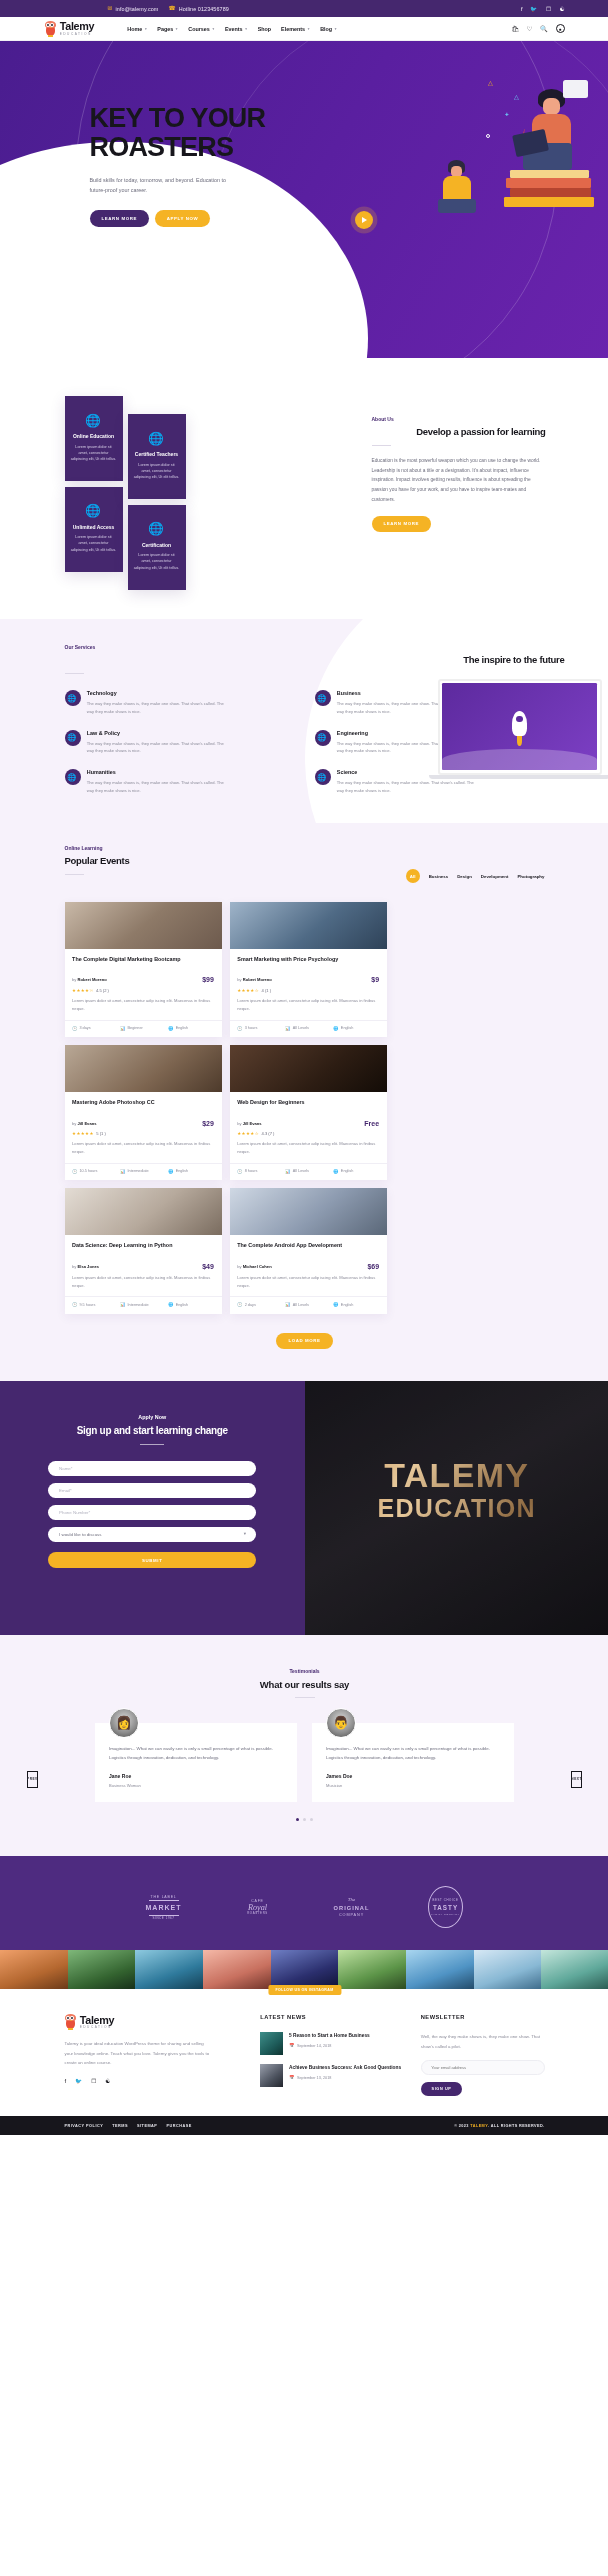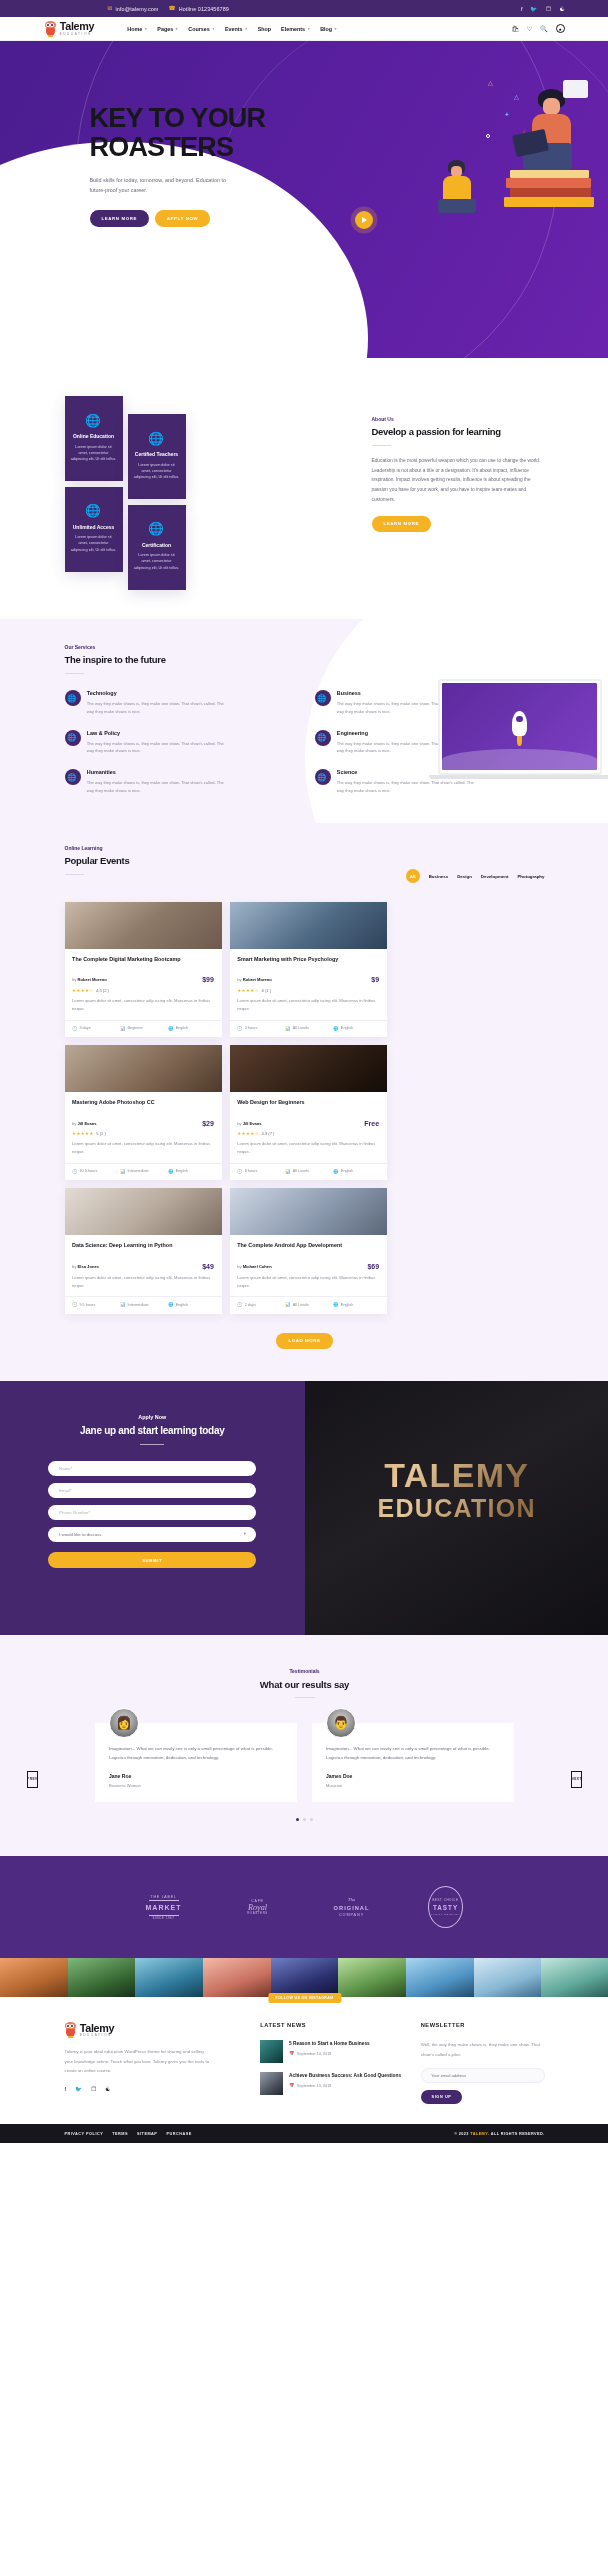--- a/index.html
+++ b/index.html
@@ -148,21 +148,21 @@
   .fcard {
     width: 58px; height: 85px; background:#45276e; color:#fff;
     display:flex; flex-direction:column; align-items:center; justify-content:center;
     text-align:center; padding: 6.3px 5.7px; box-shadow: 0 3.8px 14px rgba(69,39,110,.15);
   }
   .globe-ic { font-size: 12.7px; color:#f5b324; line-height:1; margin-bottom: 5.7px; }
   .fcard h4 { font-size: 5px; font-weight:700; margin-bottom: 4.4px; }
   .fcard p { font-size: 3.8px; line-height: 1.65; color:#d6cde6; }
   .about { width: 40%; padding-left: 15px; padding-top: 20px; padding-right: 19px;}
   .eyebrow { font-size: 5px; font-weight:700; color:#45276e; margin-bottom: 4.4px;}
-  .sec-title { font-size: 9.5px; font-weight:700; letter-spacing:-0.3px; color:#17161c; line-height:1.25;}
+  .sec-title { font-size: 9.5px; font-weight:700; letter-spacing:-0.3px; color:#17161c; line-height:1.25;text-align:right;}
   .divider { width: 19px; height:1px; background:#ddd8e6; margin: 7px 0 10px; }
   .about p { font-size: 4.8px; line-height: 2.0; color:#6c6c7c; margin-bottom: 11.4px; }
 
   
   .services { background:#f7f2fb; padding: 25px 0 29px; position:relative; overflow:hidden;}
   .svc-white {
     position:absolute; right:-89px; top:-57px; width:393px;height:393px;background:#fff;border-radius:50%;
   }
   .svc-inner { position:relative; }
   .svc-head { padding-left: 20px; }
@@ -277,21 +277,21 @@
     position:absolute; top: 136px; width:10.8px;height:16.5px;border:0.8px solid #17161c;
     display:flex;align-items:center;justify-content:center;font-size:3.2px;font-weight:700;letter-spacing:0.5px;
     cursor:pointer; background:#f7f2fb;
   }
   .t-prev { left: 27px; } .t-next { right: 27px; }
   .dots { display:flex; gap:3.8px; justify-content:center; margin-top: 16.5px;}
   .dot { width:3.2px;height:3.2px;border-radius:50%;background:#d6d2de; cursor:pointer;}
   .dot.on { background:#45276e; }
 
   
-  .brands { background:#4e2b80; padding: 28px 0 28px; }
+  .brands { background:#4e2b80; padding: 28px 0 20px; }
   .brand-row { display:flex; justify-content:center; gap: 47px; }
   .blogo { width: 47px; height: 46px; color:#cbb8e4; display:flex; flex-direction:column; align-items:center; justify-content:center; text-align:center; line-height:1.15;}
   .bl-top { font-size:3.5px; letter-spacing:0.8px; }
   .bl-mid { font-size:7px; font-weight:700; letter-spacing:1px; margin: 1.9px 0; }
   .bl-bot { font-size:2.9px; letter-spacing:0.6px; }
   .bl-line { width:30px;height:0.6px;background:#cbb8e4; margin: 1.3px 0; }
   .bl-script { font-size:8.2px; font-style:italic; font-family:"Liberation Serif",serif; }
   .bl-oval { width:35px;height:42px;border:0.8px solid #cbb8e4;border-radius:50%; display:flex;flex-direction:column;align-items:center;justify-content:center;}
 
   
@@ -783,21 +783,21 @@
 
     <div class="load-wrap">
       <button class="btn btn-yellow">LOAD MORE</button>
     </div>
   </div>
 </div>
 
 <div class="apply">
   <div class="apply-left">
     <div class="apply-eyebrow">Apply Now</div>
-    <div class="apply-title">Jane up and start learning today</div>
+    <div class="apply-title">Sign up and start learning change</div>
     <div class="apply-div"></div>
     <div class="apply-form">
       <input type="text" placeholder="Name*" style="">
       <input type="text" placeholder="Email*" style="">
       <input type="text" placeholder="Phone Number*" style="">
       <div class="sel-wrap">
         <select>
           <option>I would like to discuss</option>
         </select>
         <span class="chev">▼</span>

